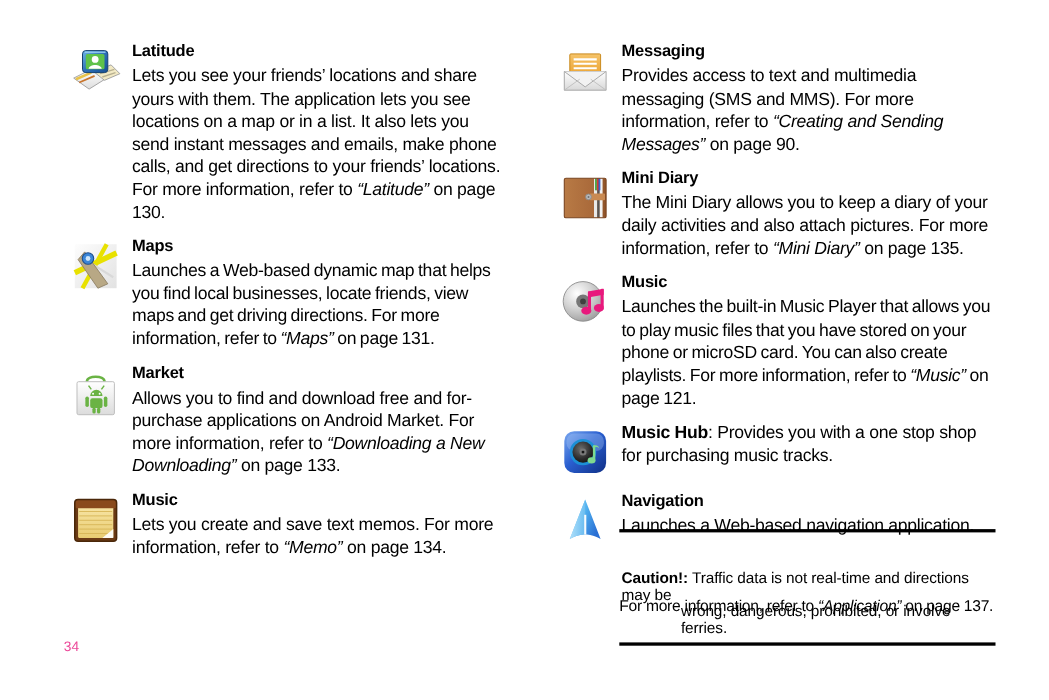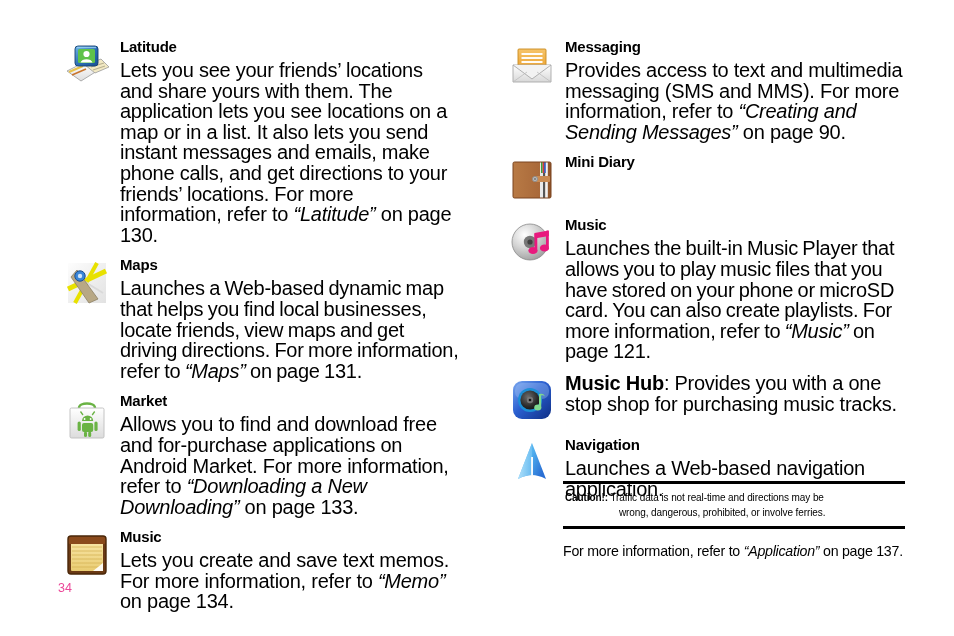--- a/index.html
+++ b/index.html
@@ -42,21 +42,21 @@
     height: 48px;
   }
   .entry-title {
     font-size: 15px;
     font-weight: bold;
     line-height: 17px;
     letter-spacing: -0.2px;
     margin: 0 0 5px 0;
   }
   .entry-body {
-    font-size: 20px;
+    font-size: 16px;
     line-height: 20.6px;
     letter-spacing: -0.25px;
     margin: 0;
     text-align: left;
   }
   .entry-body .em { font-style: italic; }
   .entry-body .strong { font-weight: bold; font-style: normal; }
   .tight { word-spacing: -0.9px; }
 
   
@@ -69,23 +69,24 @@
     top: 481px;
     width: 342px;
   }
   .note-rule {
     height: 3px;
     background: #000000;
     width: 100%;
   }
   .note-inner {
     padding: 6px 2px 6px 2px;
-    font-size: 10px;
+    font-size: 14px;
     line-height: 15px;
     letter-spacing: -0.1px;
+    margin-top: 28px;
   }
   .note-line1 { display: block; text-indent: 0; }
   .note-line2 { display: block; padding-left: 54px; }
   .note-label { font-weight: bold; }
 
   .note-after {
     position: absolute;
     left: 563px;
     top: 541px;
     width: 360px;
@@ -292,20 +293,21 @@
             <rect x="34.6" y="6" width="1.6" height="11" fill="#cf3b3b"></rect>
             <rect x="36.2" y="6" width="1.6" height="11" fill="#3b63cf"></rect>
             <rect x="28" y="20" width="14" height="6" rx="0.8" fill="#c98a52"></rect>
             <circle cx="27" cy="23" r="2.6" fill="#b9b9b9" stroke="#8a8a8a" stroke-width="0.8"></circle>
             <circle cx="27" cy="23" r="0.9" fill="#6f6f6f"></circle>
             <rect x="5" y="6" width="38" height="36" rx="1.5" fill="none" stroke="#7a4520" stroke-width="1"></rect>
           </svg>
         </div>
       </div>
       <div class="entry-title">Mini Diary</div>
+      <div class="entry-body">The Mini Diary allows you to keep a diary of your daily activities and also attach pictures. For more information, refer to <span class="em">“Mini Diary”</span> on page 135.</div>
     </div>
 
     <div class="entry">
       <div class="entry-icon">
         <div class="ic">
           <svg viewBox="0 0 48 48">
             <defs>
               <radialGradient id="cd" cx="0.35" cy="0.3" r="0.85">
                 <stop offset="0" stop-color="#ffffff"></stop>
                   <stop offset="0.45" stop-color="#d3d3d3"></stop>

